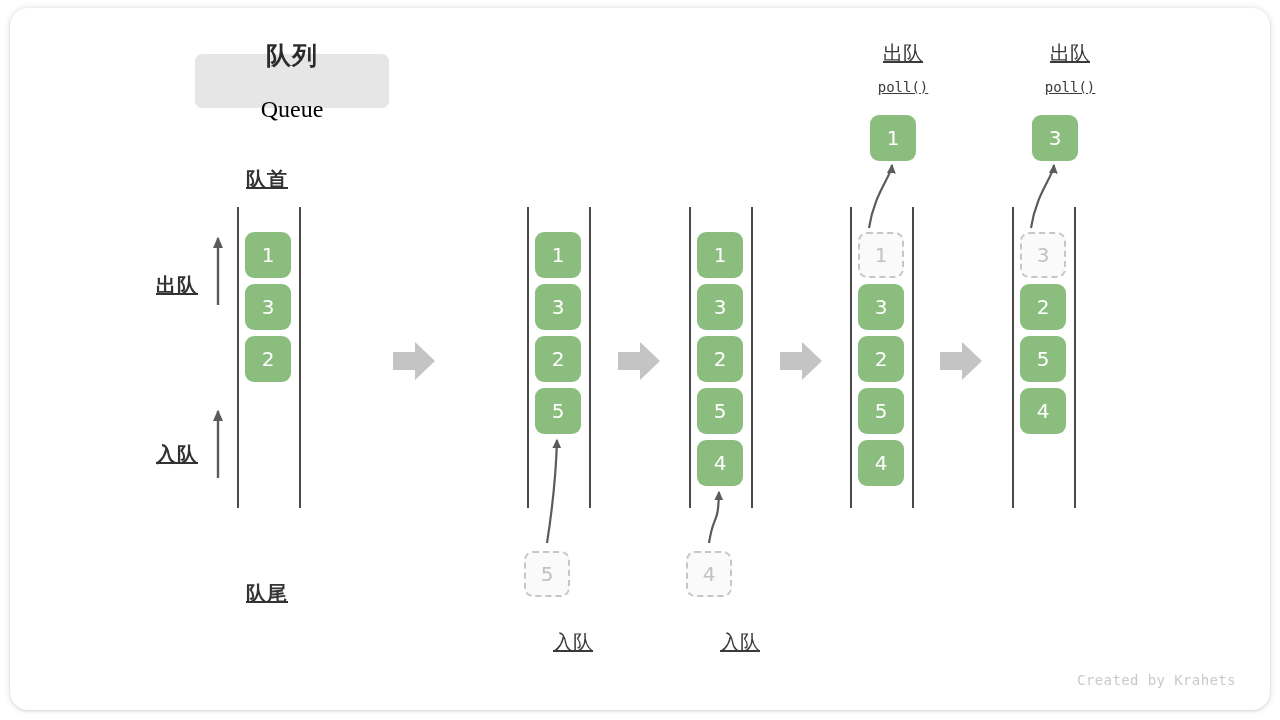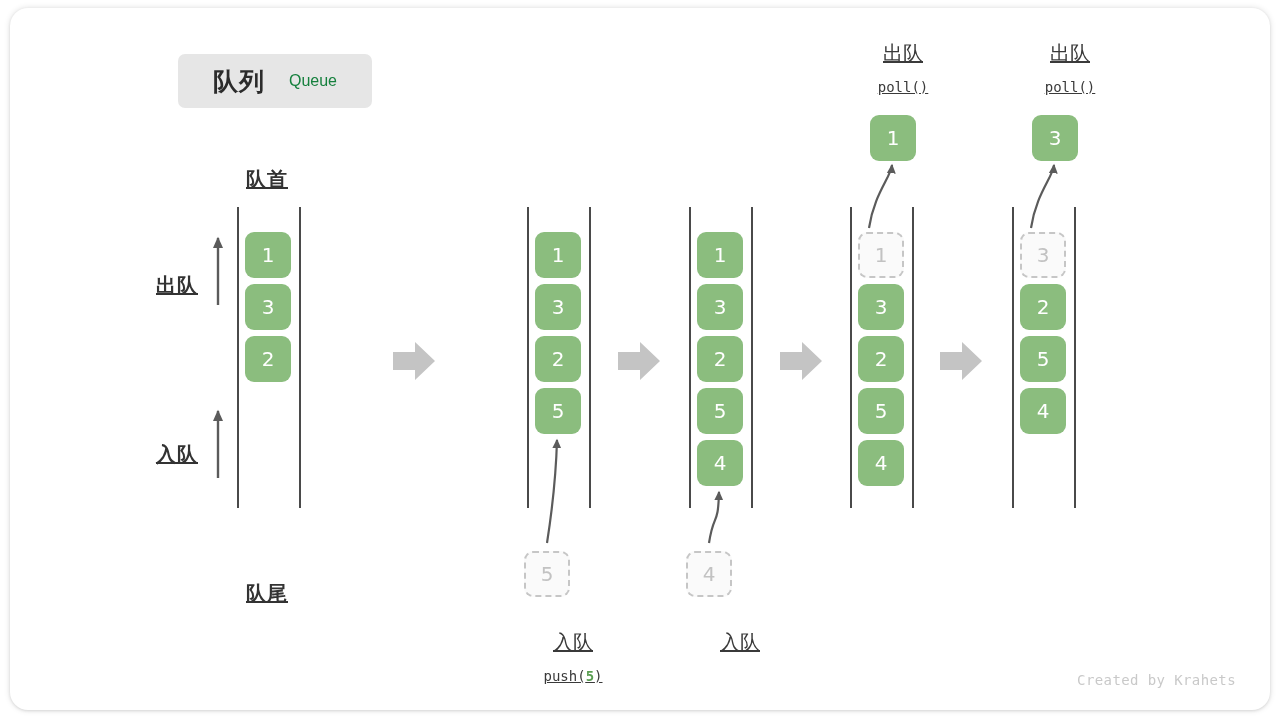--- a/index.html
+++ b/index.html
@@ -15,35 +15,36 @@
     width: 1260px; height: 702px;
     background: #ffffff;
     border-radius: 18px;
     box-shadow: 0 0 6px rgba(0,0,0,0.13), 0 1px 3px rgba(0,0,0,0.10);
   }
   #stage { position: absolute; inset: 0; }
 
   
   #title-badge {
     position: absolute;
-    left: 168px; top: 46px;
+    left: 185px; top: 46px;
     width: 194px; height: 54px;
     background: #e6e6e6;
     border-radius: 7px;
     display: flex; align-items: center; justify-content: center;
     gap: 24px;
     white-space: nowrap;
+    flex-direction: column;
   }
   #title-badge .cn {
     font-size: 25px; font-weight: bold; color: #2b2b2b;
     letter-spacing: 1px;
   }
   #title-badge .en {
-    font-size: 16px; color: #15803d;
-    font-family: Liberation Sans, sans-serif;
+    font-size: 24px; color: #000000;
+    font-family: Liberation Serif, serif;
   }
 
   
   .abs-text { position: absolute; white-space: nowrap; text-decoration: underline; }
 
   .head-label {
     font-size: 20px; font-weight: bold; color: #333333;
     letter-spacing: 1px;
   }
   .side-label {
@@ -119,21 +120,20 @@
       <div>出队</div>
       <div class="mono">poll()</div>
     </div>
     <div class="abs-text op-label" style="left:1005px; top:28px; width:110px;">
       <div>出队</div>
       <div class="mono">poll()</div>
     </div>
 
     <div class="abs-text op-label" style="left:483px; top:617px; width:160px; text-align:center;">
       <div>入队</div>
-      <div class="mono"><span>push(</span><span class="num">5</span><span>)</span></div>
     </div>
     <div class="abs-text op-label" style="left:650px; top:617px; width:160px; text-align:center;">
       <div>入队</div>
     </div>
 
     <div id="columns-layer">
         <div class="rail" style="left: 227px; top: 199px; height: 301px;"></div>
         <div class="rail" style="left: 289px; top: 199px; height: 301px;"></div>
         <div class="cell filled" style="left: 235px; top: 224px;">1</div>
         <div class="cell filled" style="left: 235px; top: 276px;">3</div>

